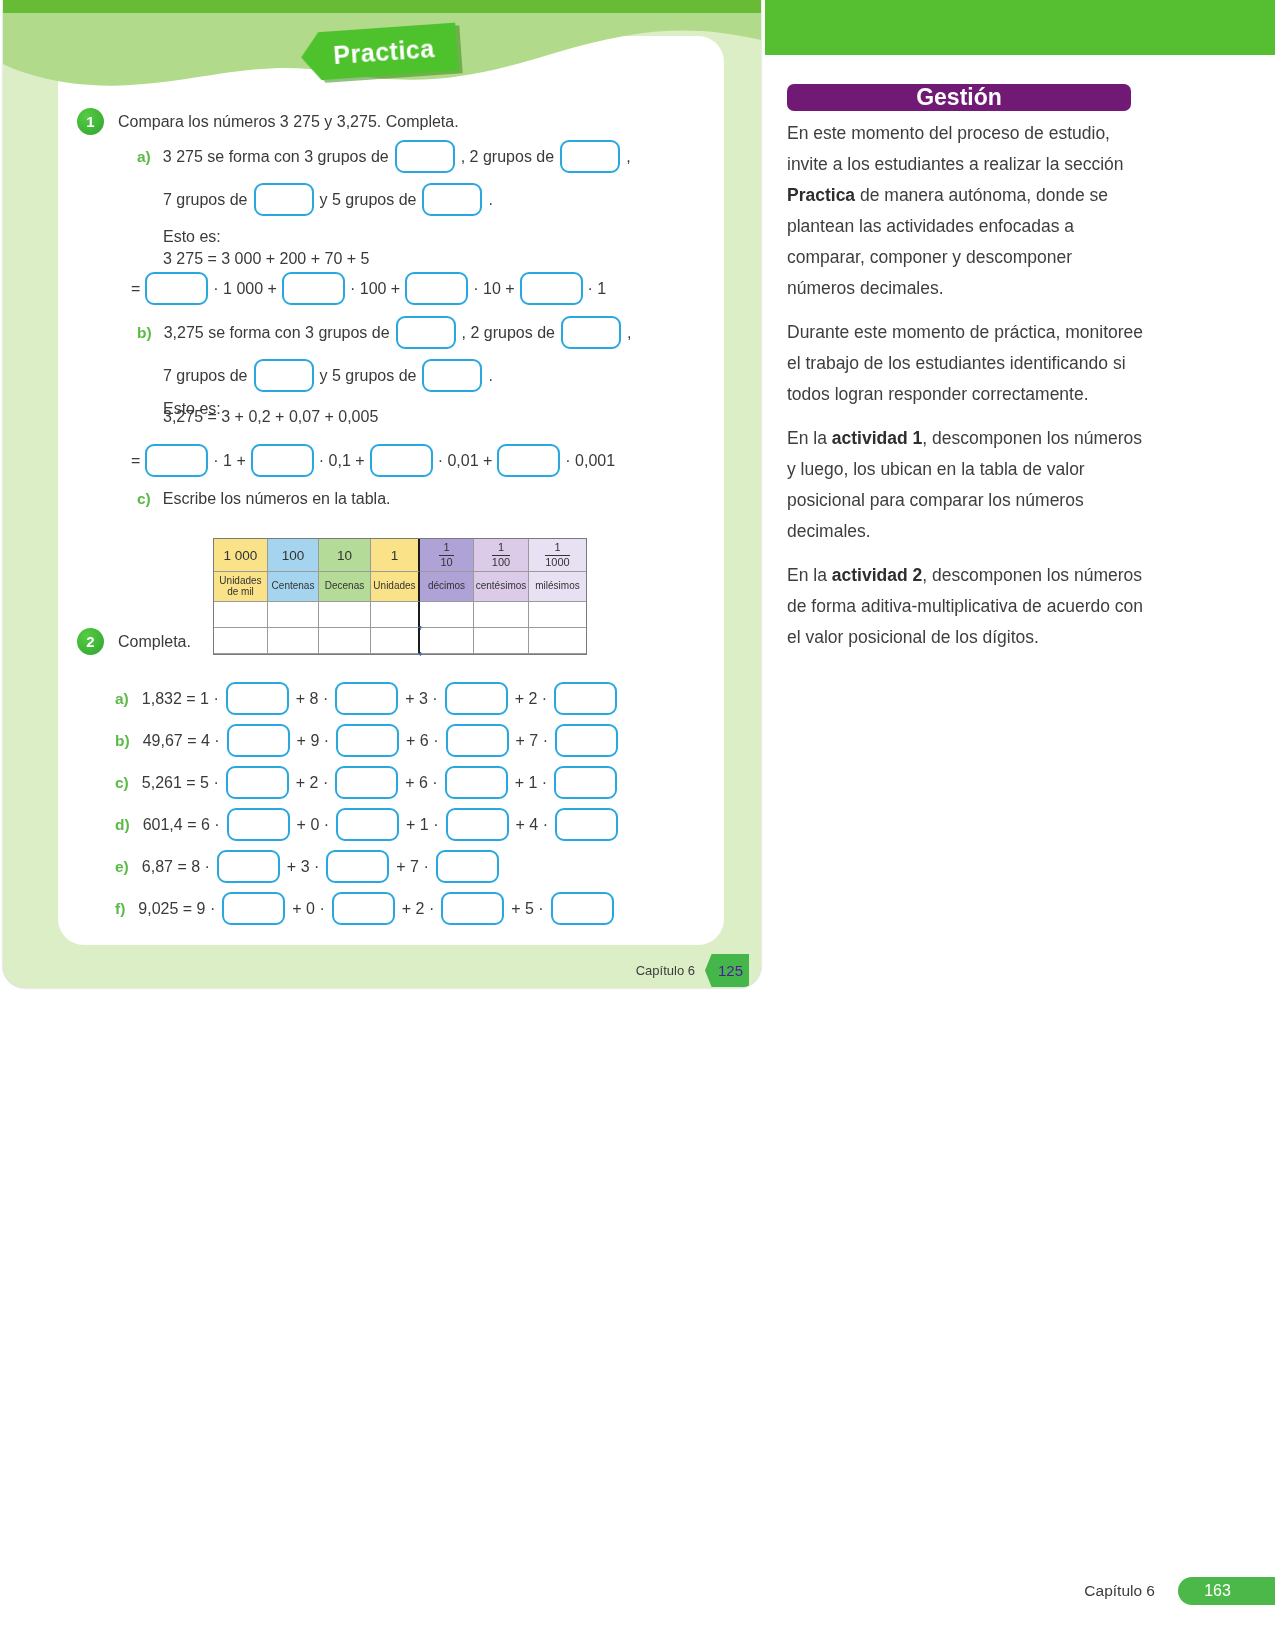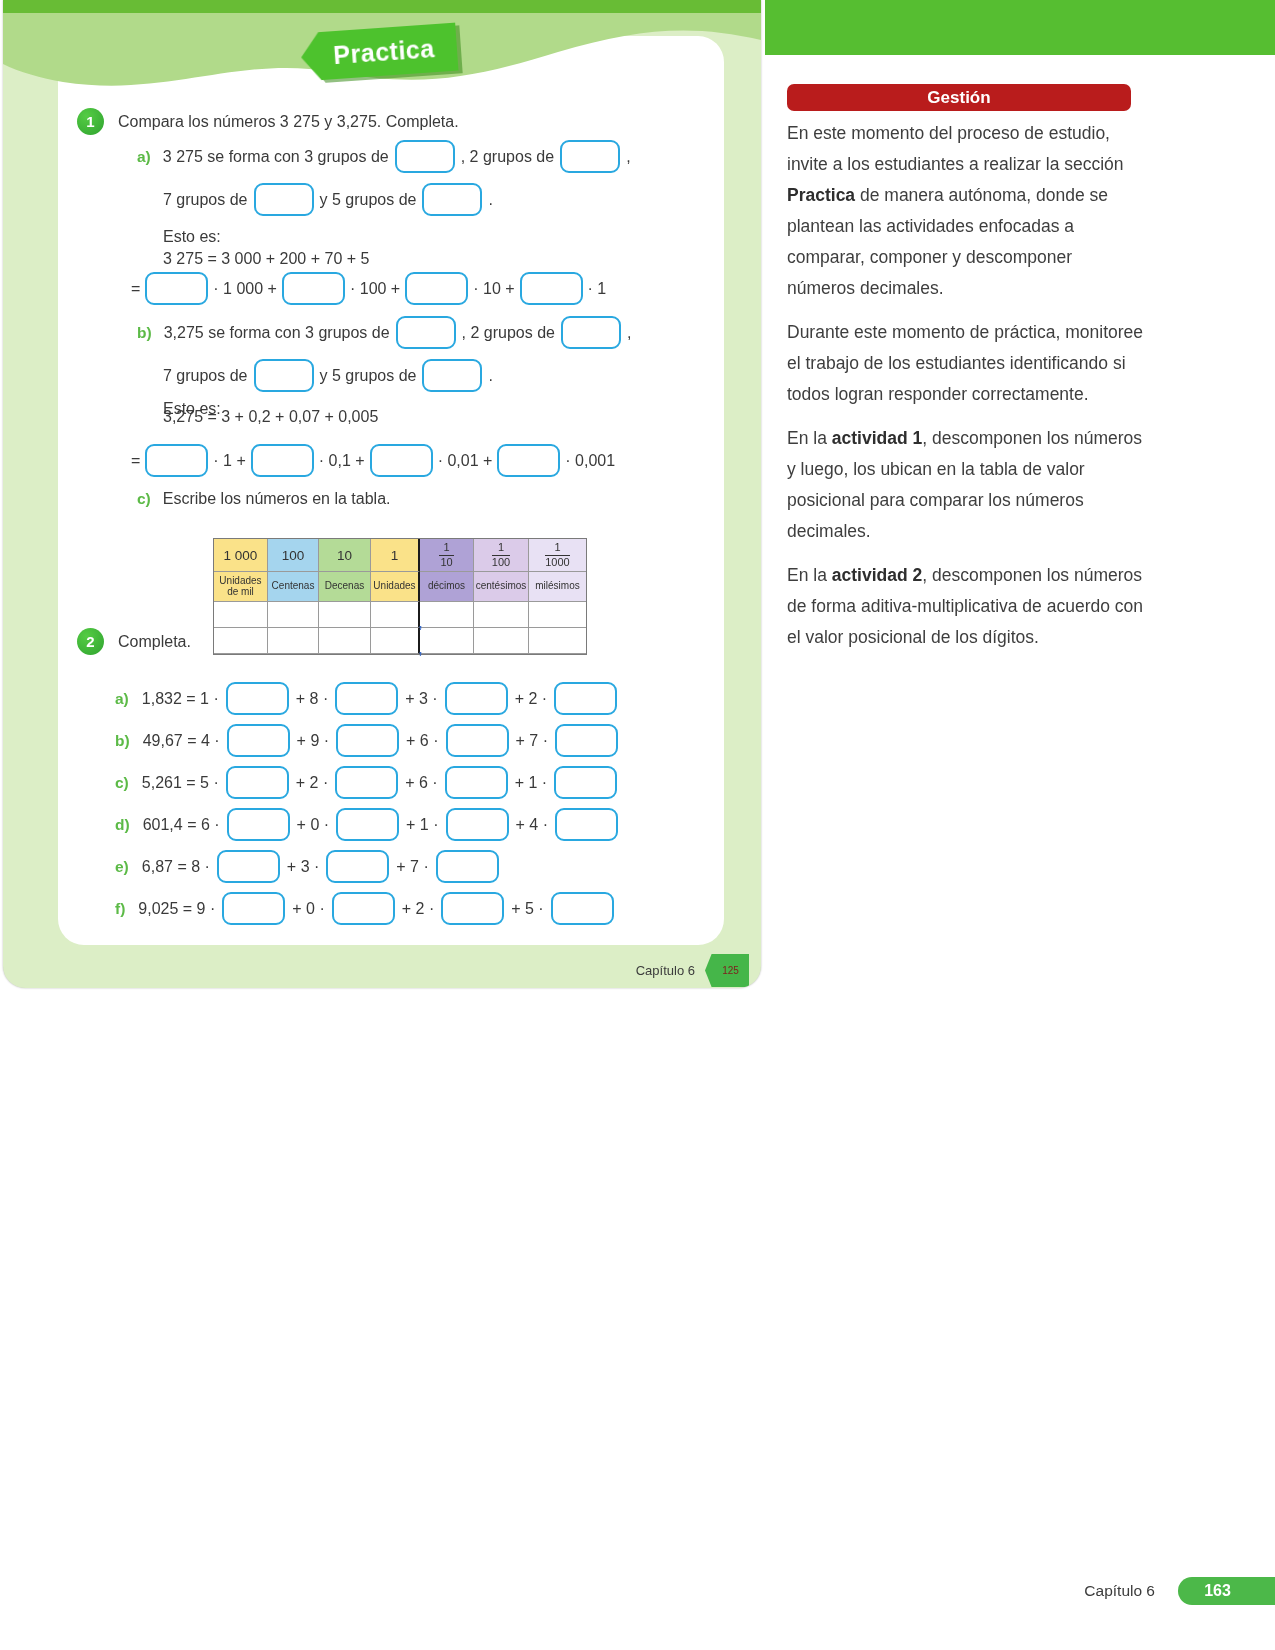--- a/index.html
+++ b/index.html
@@ -63,38 +63,38 @@
   .heavy-right{border-right:2px solid #1b1b1b !important;}
   .frac{display:inline-block;text-align:center;line-height:1.05;font-size:11px;}
   .frac .fn{display:block;border-bottom:1.3px solid #333;padding:0 4px 1px;}
   .frac .fd{display:block;padding-top:1px;}
   .comma-mark{position:absolute;right:-4px;bottom:-4px;color:#3A6BC9;font-size:12px;font-weight:bold;z-index:2;}
 
   
   .page-footer{position:absolute;top:954px;left:0;width:746px;display:flex;justify-content:flex-end;align-items:center;gap:10px;}
   .chapter-label{font-size:13px;color:#3c3c3c;}
   .pnum-badge{
-    width:44px;height:33px;background:#45B649;color:#7f1d1d;font-size:10px;
+    width:44px;height:33px;background:#45B649;color:#4c1d95;font-size:15px;
     display:flex;align-items:center;justify-content:center;padding-left:7px;box-sizing:border-box;
     clip-path:polygon(0 50%, 15% 0, 100% 0, 100% 100%, 15% 100%);
   }
 
   
   .gestion-header{
-    position:absolute;left:787px;top:84px;width:344px;height:27px;background:#b91c1c;border-radius:7px;
-    color:#fff;font-weight:bold;font-size:17px;display:flex;align-items:center;justify-content:center;
+    position:absolute;left:787px;top:84px;width:344px;height:27px;background:#701a75;border-radius:7px;
+    color:#fff;font-weight:bold;font-size:23px;display:flex;align-items:center;justify-content:center;
   }
   .sidebar-text{position:absolute;left:787px;top:118px;width:356px;font-size:17.5px;line-height:31px;color:#3e3e3e;}
   .sidebar-text p{margin:0 0 13px 0;}
   .sidebar-text b{color:#2e2e2e;}
   .sidebar-footer{position:absolute;left:0;top:1577px;width:1275px;height:28px;}
   .sidebar-footer .chapter-label{position:absolute;right:120px;top:5px;font-size:15.5px;color:#3c3c3c;}
   .pnum-badge2{
     position:absolute;right:0;top:0;width:97px;height:28px;background:#4CB849;border-radius:14px 0 0 14px;
-    color:#fff;font-size:16px;display:flex;align-items:center;justify-content:center;padding-right:18px;box-sizing:border-box;font-weight:bold;
+    color:#fff;font-size:16px;display:flex;align-items:center;justify-content:center;padding-right:18px;box-sizing:border-box;
   }
 </style>
 </head>
 <body>
 
 <div class="top-banner"></div>
 
 <div class="page">
   <div class="panel"></div>
 

